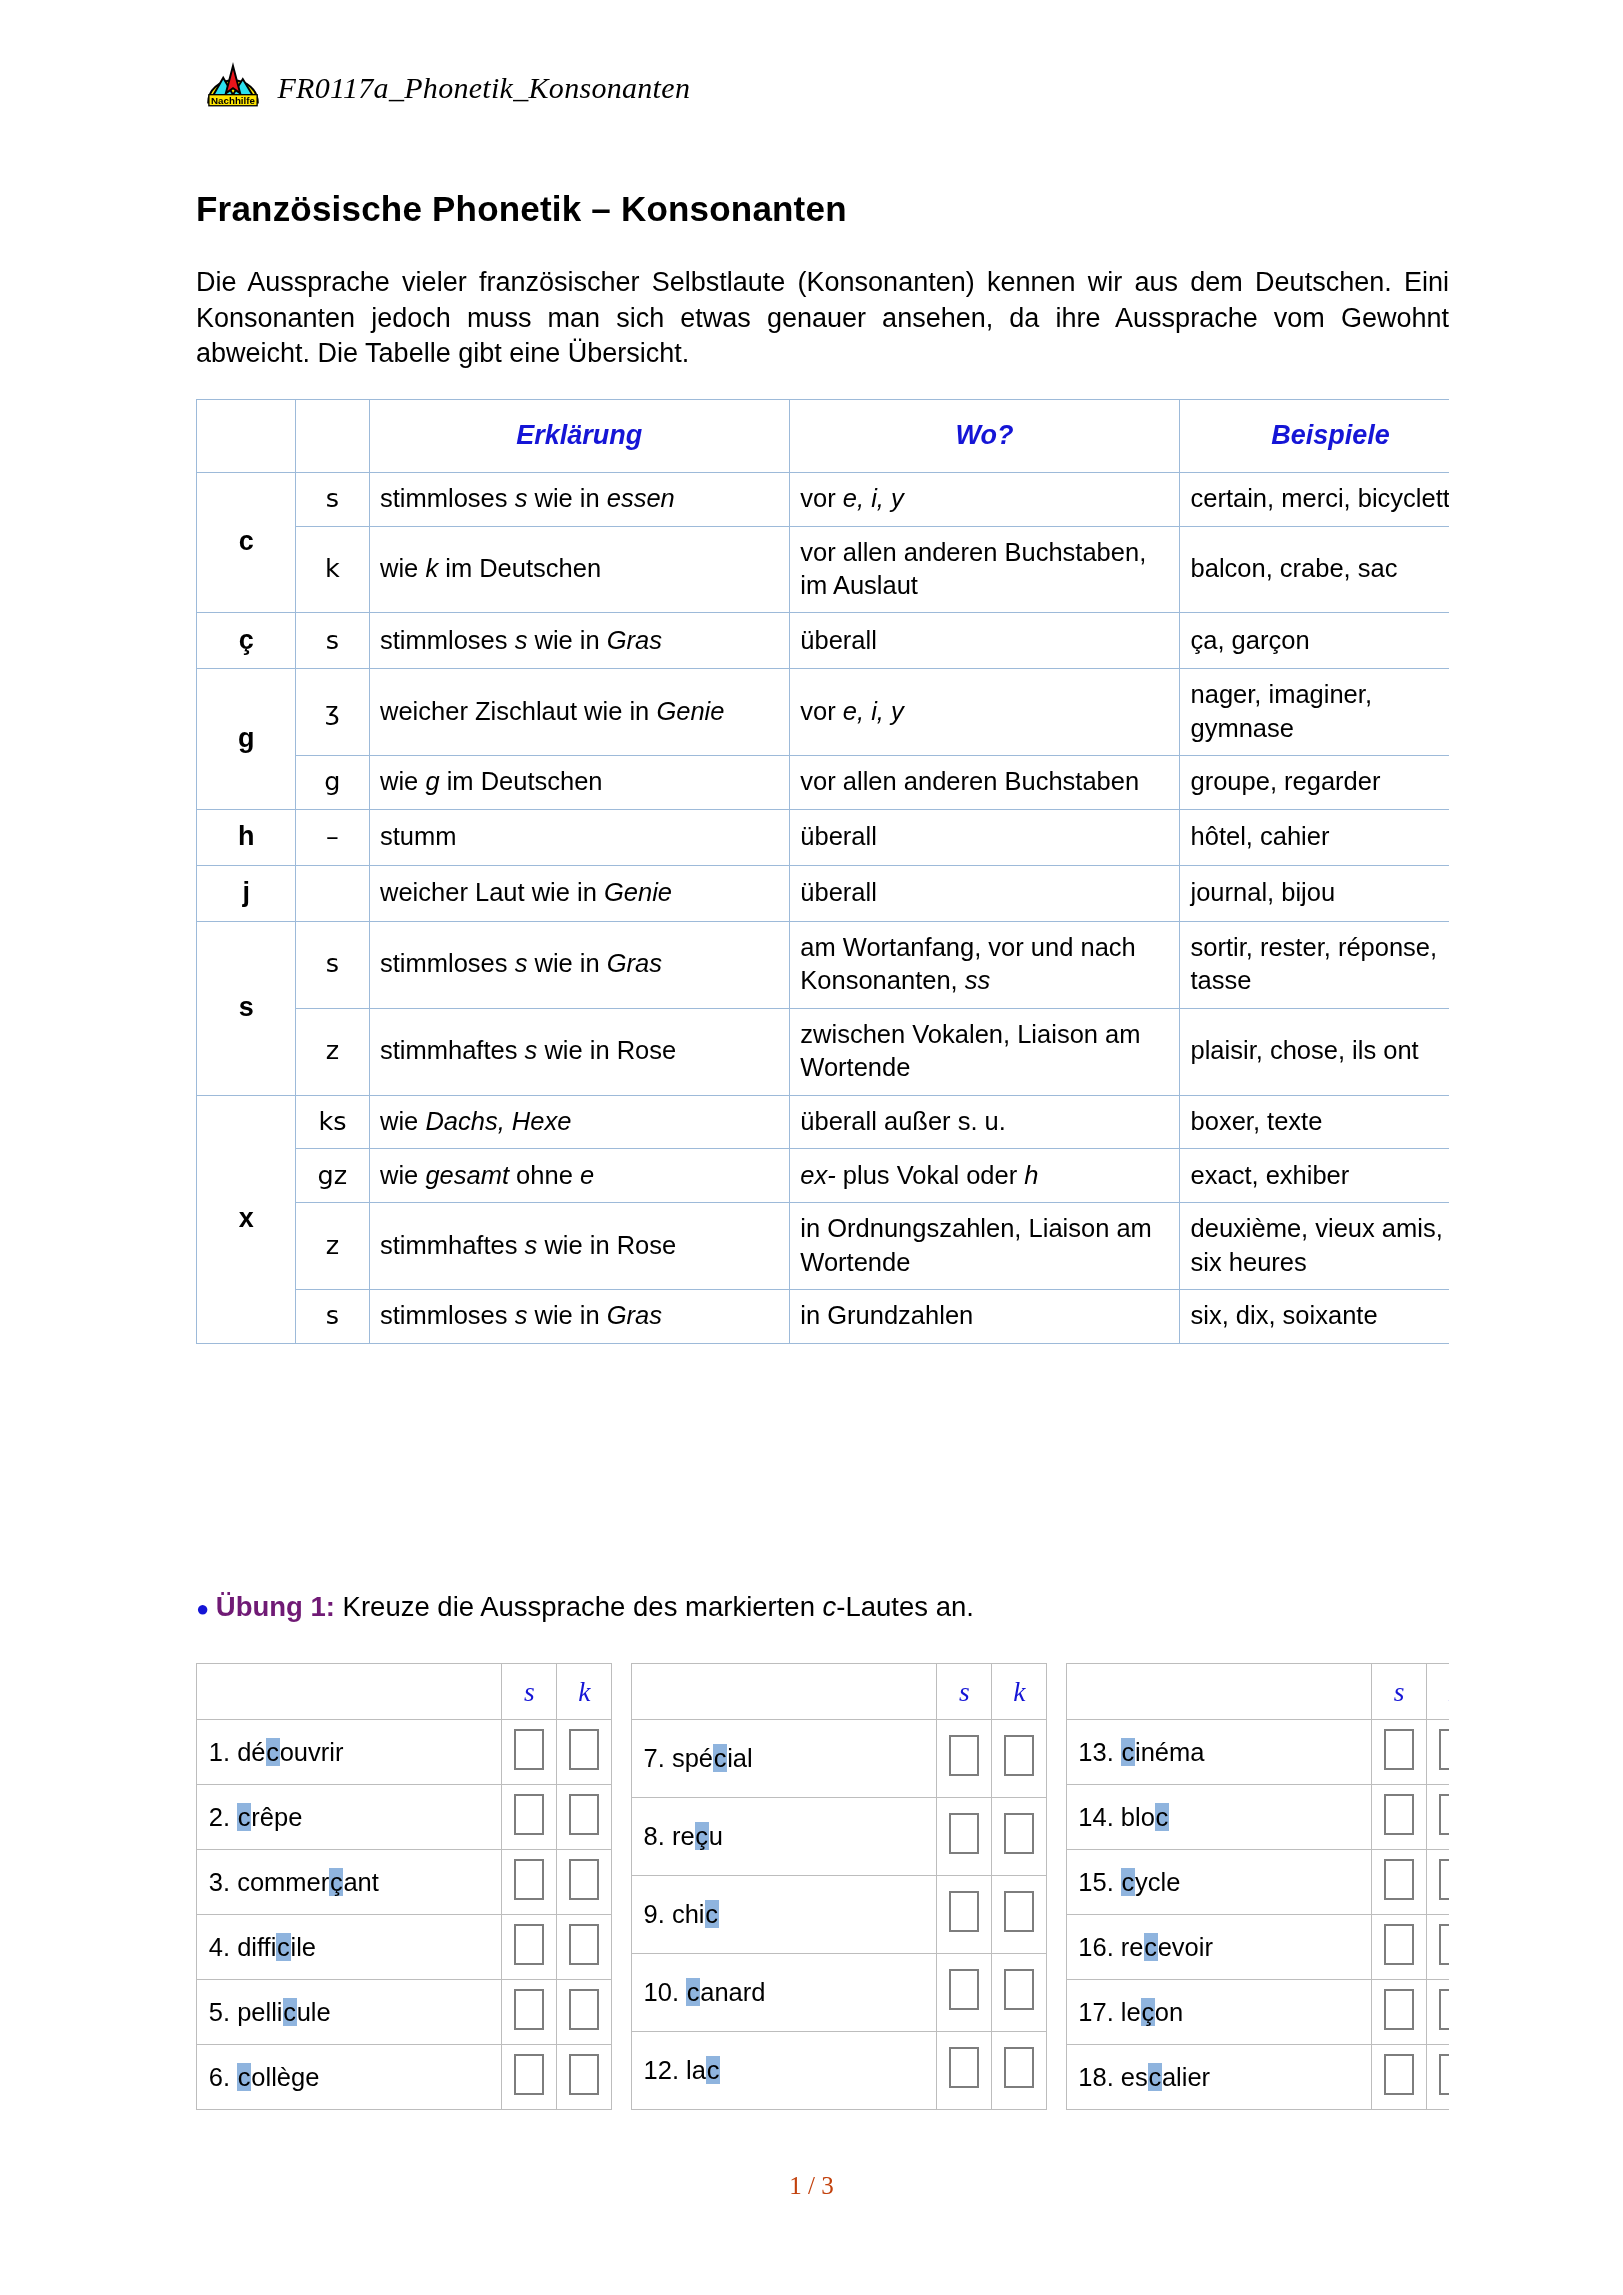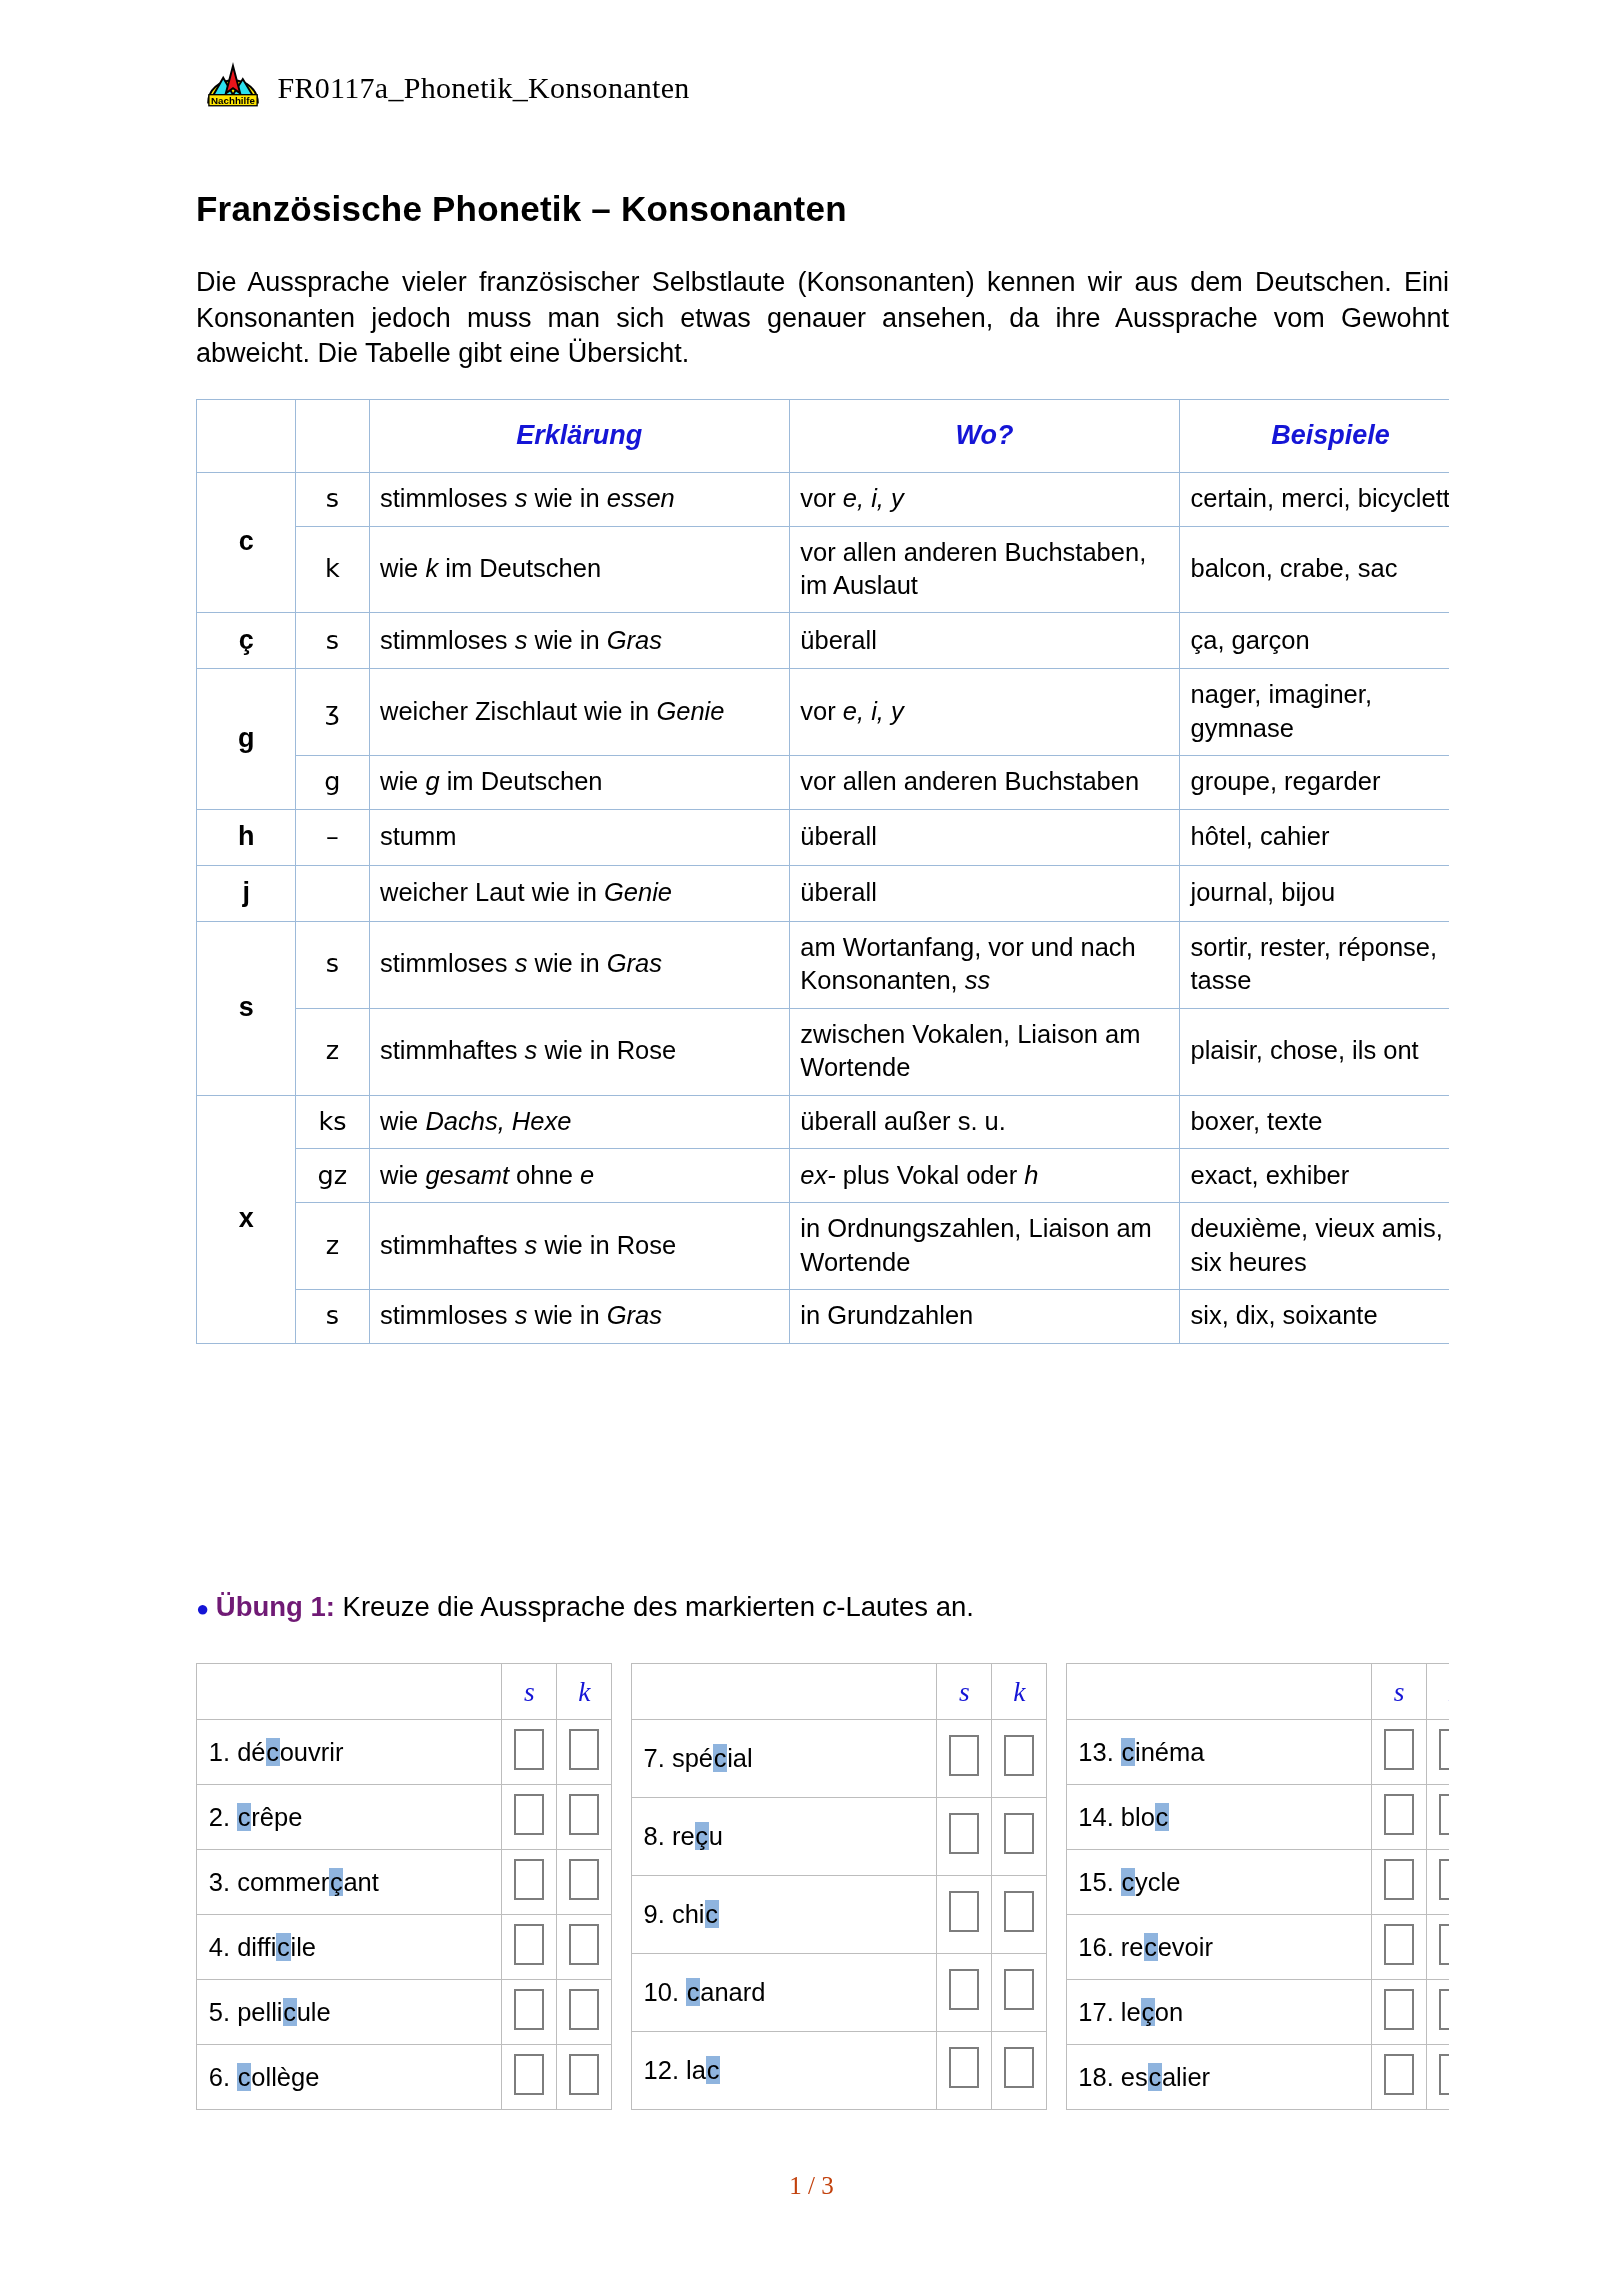--- a/index.html
+++ b/index.html
@@ -32,20 +32,21 @@
   }
   .logo {
     width: 60px;
     height: 51px;
     position: relative;
     flex: 0 0 auto;
   }
   .logo svg { display: block; }
   .doc-header-title {
     font-family: "Liberation Serif", serif;
+    font-style: italic;
     font-size: 30px;
     letter-spacing: 0.3px;
     color: #000;
     white-space: nowrap;
   }
 
   
   .page-title {
     position: absolute;
     left: 196px;

